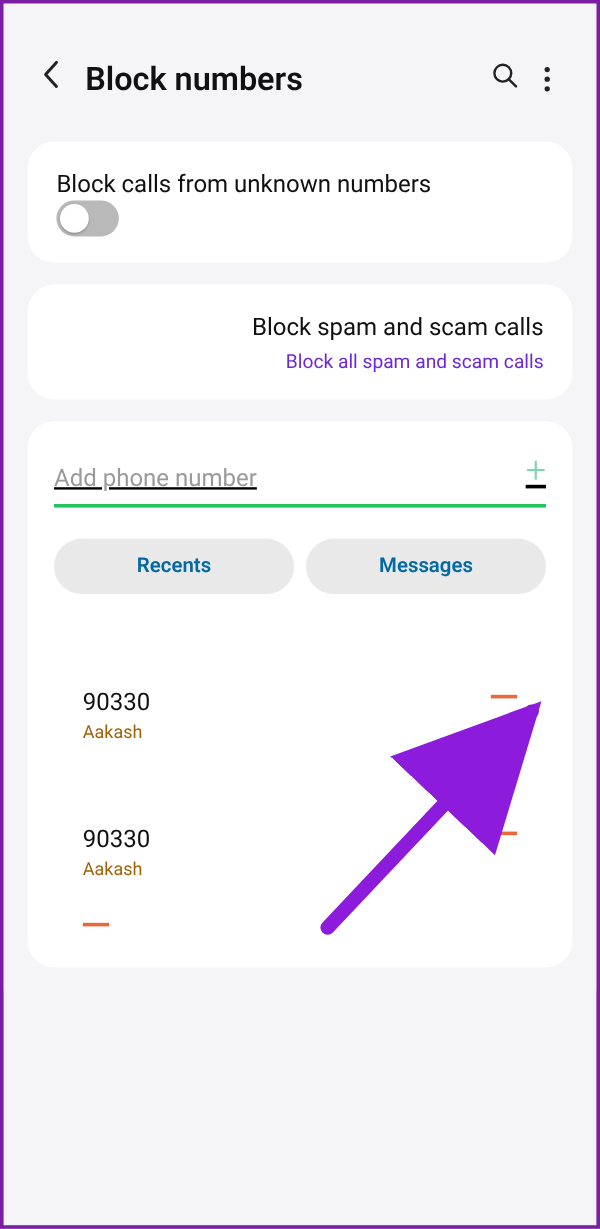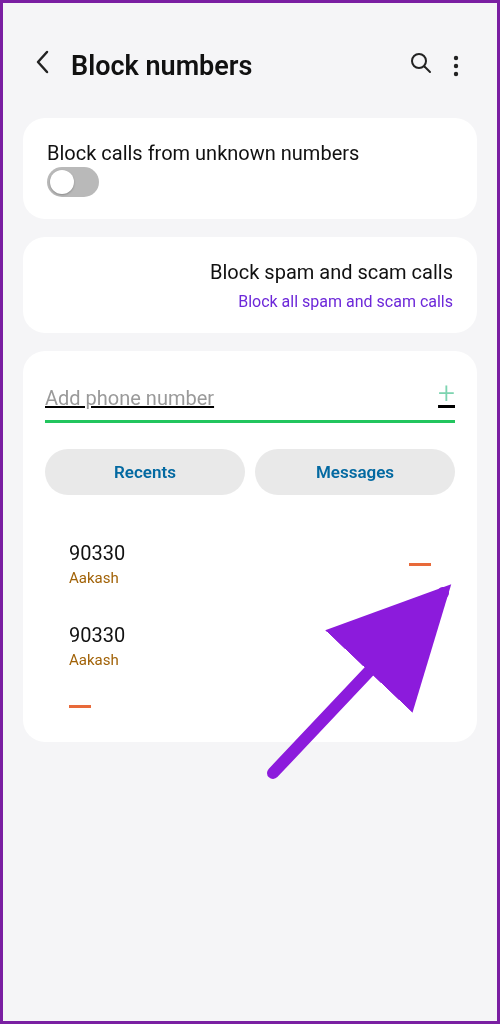--- a/index.html
+++ b/index.html
@@ -22,21 +22,21 @@
     
     .input-card { background: #fff; border-radius: 22px; padding: 24px 22px 16px 22px; }
     .input-row { display: flex; align-items: flex-end; border-bottom: 3px solid #22c55e; padding-bottom: 10px; text-decoration: underline; }
     .phone-input { flex: 1; border: none; outline: none; font-size: 20px; color: #222; background: transparent; }
     .phone-input::placeholder { color: #9a9a9a; }
     .plus-icon { font-size: 30px; font-weight: 300; color: #7dd4b0; cursor: pointer; padding-left: 12px; }
     
     .pill-row { display: flex; gap: 10px; margin-top: 26px; }
     .pill { flex: 1; background: #e9e9e9; border-radius: 30px; text-align: center; padding: 13px 0; font-size: 17px; font-weight: 600; color: #0369a1; cursor: pointer; }
     .list-item { display: flex; align-items: center; padding: 18px 24px; }
-    .li-text { flex: 1; }
+    .li-text { flex: 1; margin-top: 32px; }
     .li-primary { font-size: 20px; color: #111; }
     .li-secondary { font-size: 15px; color: #a16207; margin-top: 4px; }
     .remove-dash { width: 22px; height: 3px; background: #e86a3a; cursor: pointer; }
     
     .annotation-arrow { position: absolute; left: 255px; top: 575px; pointer-events: none; }
   </style>
 </head>
 <body>
 
 <div class="container">

